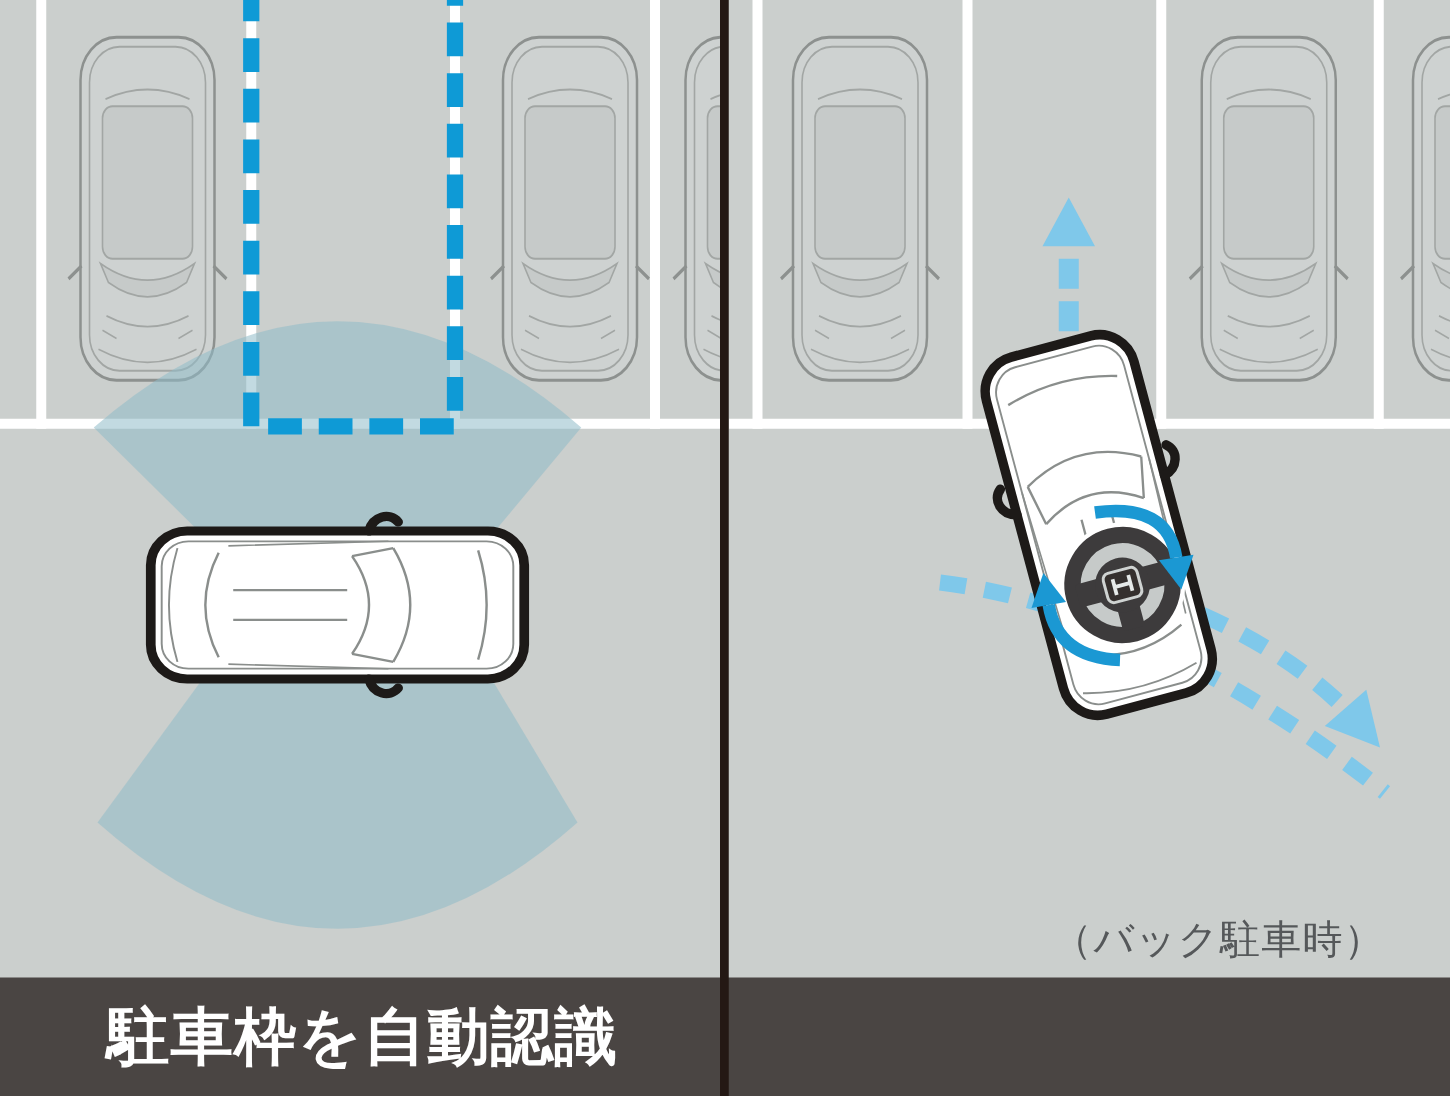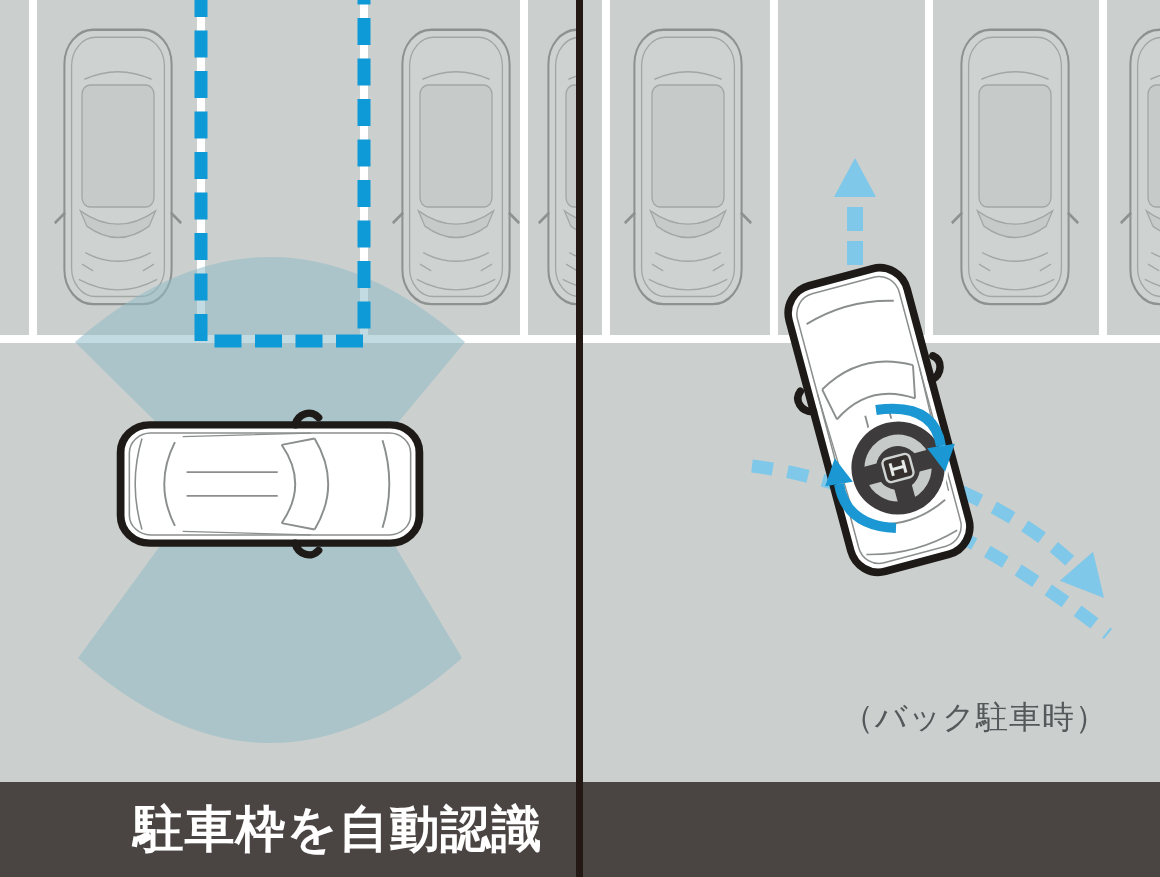--- a/index.html
+++ b/index.html
@@ -7,31 +7,31 @@
     position:relative;width:1160px;height:877px;overflow:hidden;
     background:var(--bg,#cbcfcd);
     font-family:"Liberation Sans",sans-serif;
   }
   .stage svg{position:absolute;left:0;top:0;}
   .divider{
     position:absolute;top:0;left:576px;width:7px;height:877px;
     background:var(--divider,#241814);z-index:5;
   }
   .note{
-    position:absolute;top:696px;right:52px;z-index:4;
+    position:absolute;top:730px;right:52px;z-index:4;
     font-size:32px;color:var(--note-text,#55585a);letter-spacing:1px;margin-left:12px;
   }
   .caption-bar{
     position:absolute;left:0;top:782px;width:1160px;height:95px;
     background:var(--bar,#4a4543);display:flex;z-index:3;
   }
   .caption{
     width:50%;text-align:center;line-height:95px;
     font-size:50px;font-weight:bold;color:var(--caption-text,#ffffff);
-    letter-spacing:1px;white-space:nowrap;margin-left:48px;
+    letter-spacing:1px;white-space:nowrap;
   }
 </style>
 </head>
 <body>
 
 <div class="stage">
 
 <svg width="1160" height="877" viewBox="0 0 1160 877">
   <defs>
     <clipPath id="clipL">

